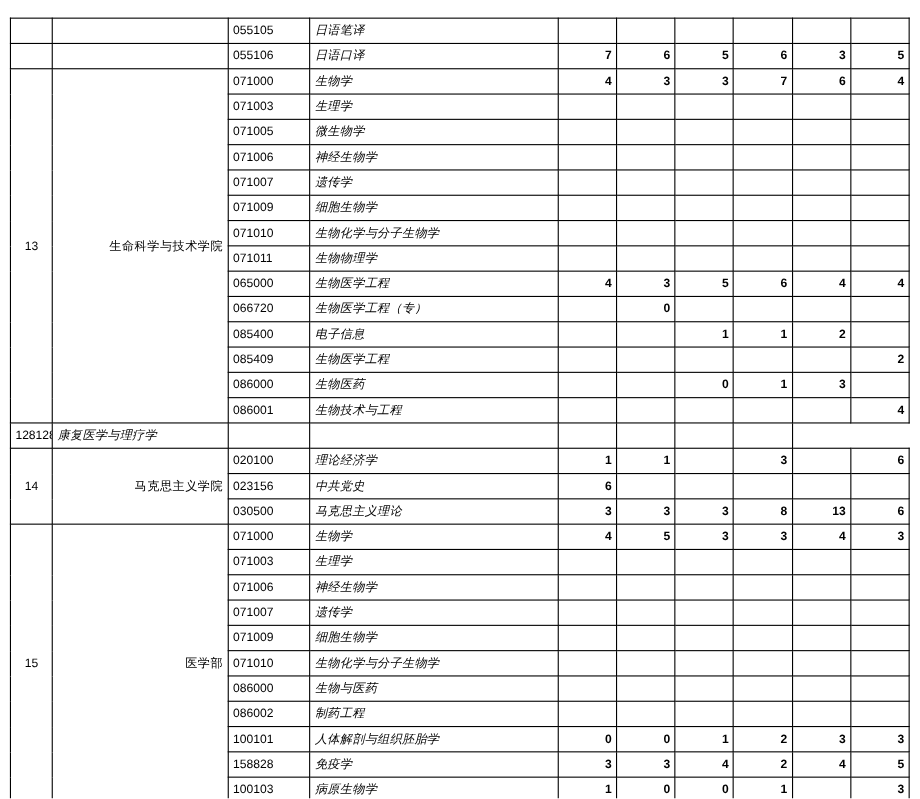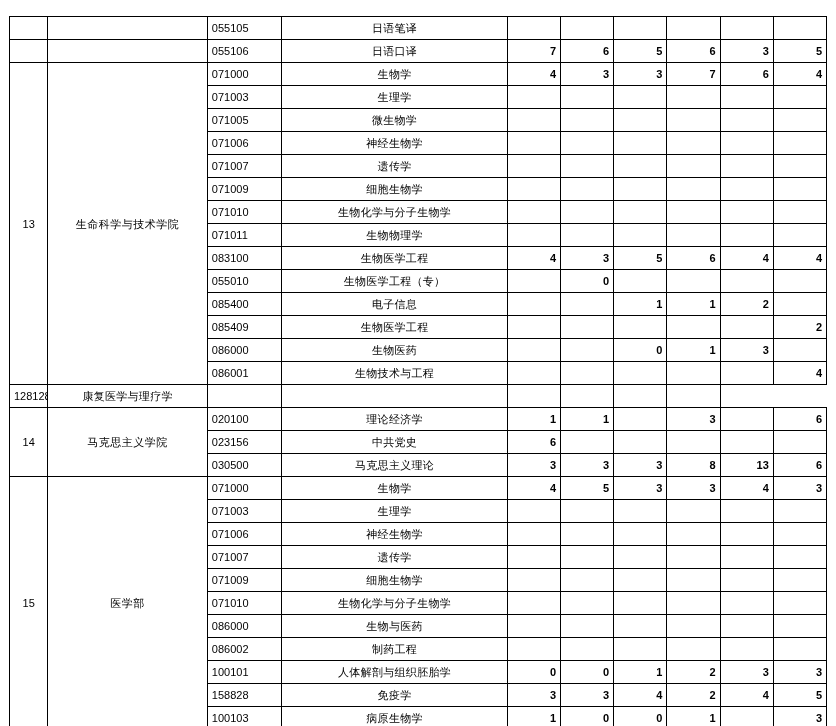--- a/index.html
+++ b/index.html
@@ -35,23 +35,23 @@
     overflow: hidden;
     white-space: nowrap;
   }
   
   col.c-idx   { width: 36px; }
   col.c-dept  { width: 150px; }
   col.c-code  { width: 70px; }
   col.c-name  { width: 212px; }
   col.c-num   { width: 50px; }
   td.idx   { text-align: center; font-size: 11px; }
-  td.dept  { text-align: center; padding-left: 12px; font-size: 11px; letter-spacing: 0.5px; }
+  td.dept  { text-align: right; padding-left: 12px; font-size: 11px; letter-spacing: 0.5px; }
   td.code  { text-align: left; padding-left: 8px; font-size: 11px; }
-  td.name  { text-align: center; padding-left: 8px; font-size: 11px; letter-spacing: 0.3px; }
+  td.name  { text-align: left; padding-left: 8px; font-size: 11px; letter-spacing: 0.3px; font-style: italic; }
   td.num   { text-align: right; padding-right: 9px; font-size: 11px; font-weight: bold; }
 </style>
 </head>
 <body>
 
 <div class="page">
   <table class="grid">
     <colgroup>
       <col class="c-idx">
       <col class="c-dept">
@@ -165,31 +165,31 @@
           <td class="code">071011</td>
           <td class="name">生物物理学</td>
           <td class="num"></td>
           <td class="num"></td>
           <td class="num"></td>
           <td class="num"></td>
           <td class="num"></td>
           <td class="num"></td>
         </tr>
         <tr>
-          <td class="code">083100</td>
+          <td class="code">065000</td>
           <td class="name">生物医学工程</td>
           <td class="num">4</td>
           <td class="num">3</td>
           <td class="num">5</td>
           <td class="num">6</td>
           <td class="num">4</td>
           <td class="num">4</td>
         </tr>
         <tr>
-          <td class="code">055010</td>
+          <td class="code">066720</td>
           <td class="name">生物医学工程（专）</td>
           <td class="num"></td>
           <td class="num">0</td>
           <td class="num"></td>
           <td class="num"></td>
           <td class="num"></td>
           <td class="num"></td>
         </tr>
         <tr>
           <td class="code">085400</td>

